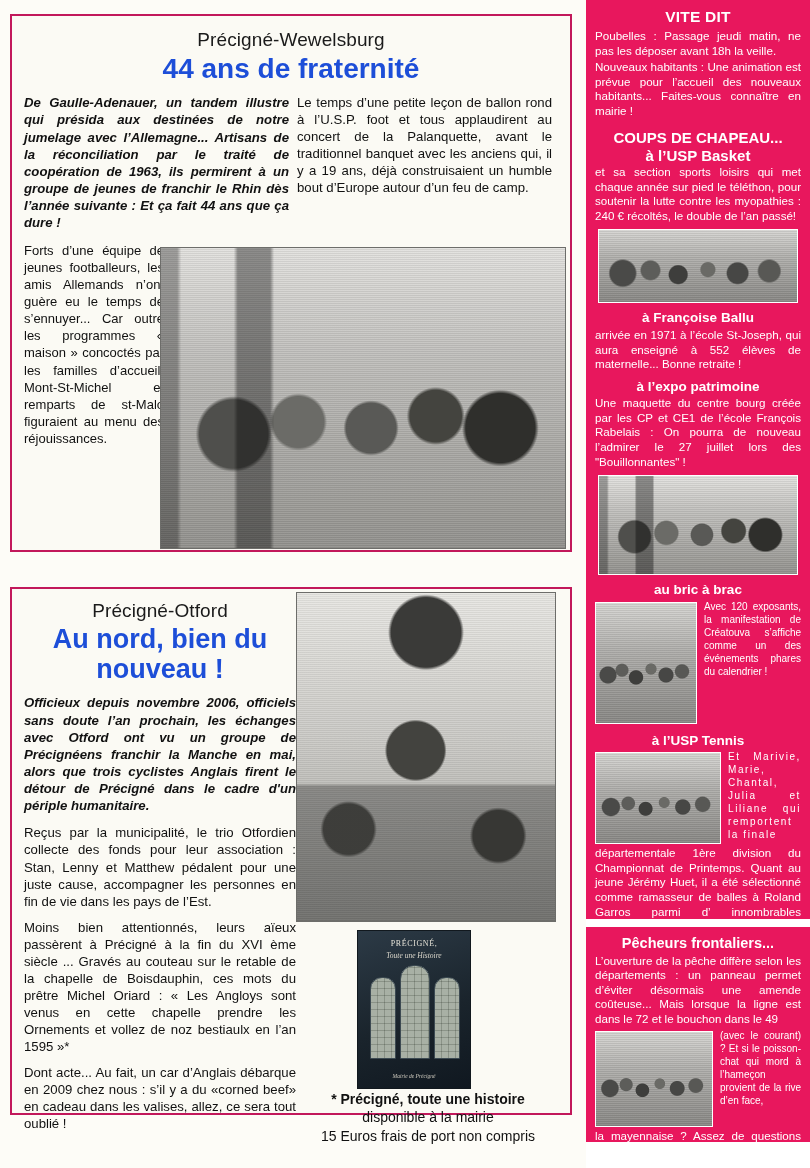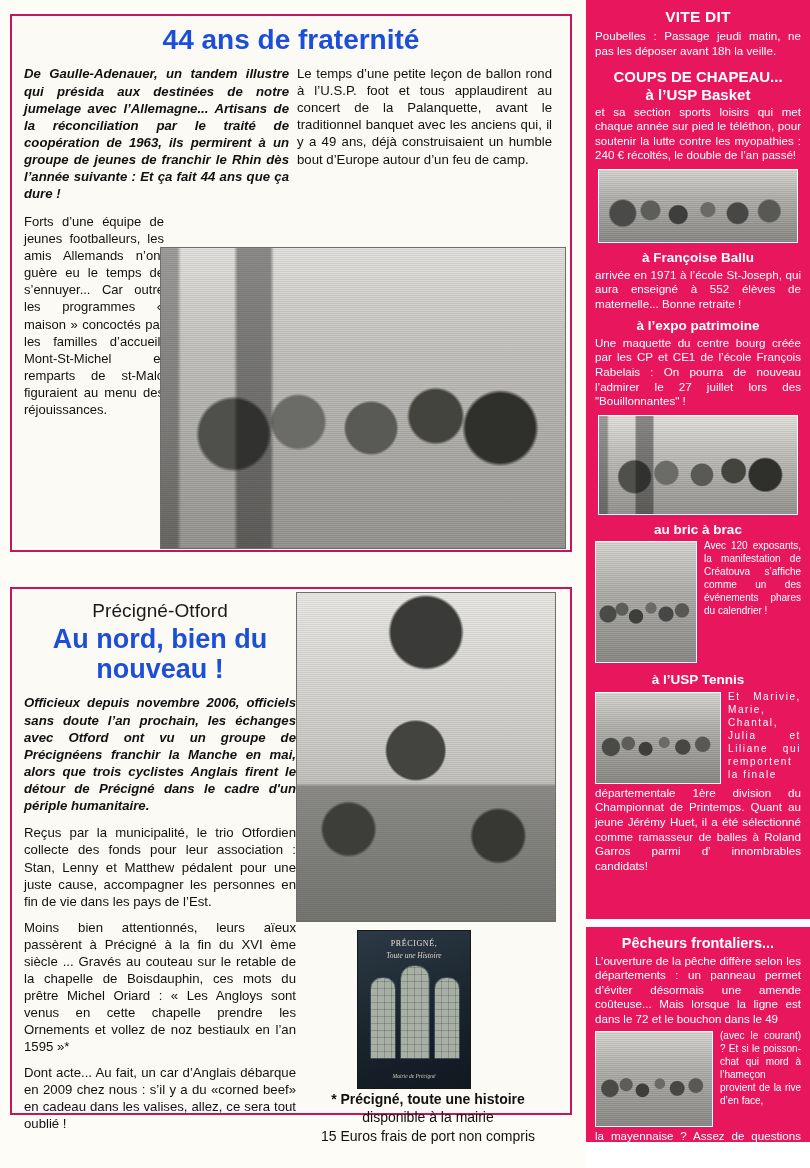--- a/index.html
+++ b/index.html
@@ -201,28 +201,29 @@
 </style>
 </head>
 <body>
 
 <div class="page">
 
   <div class="main-col">
 
     <div class="article" id="article-1">
       <div class="art-inner">
+        <div class="kicker">Précigné-Wewelsburg</div>
         <div class="headline">44 ans de fraternité</div>
 
         <div class="cols">
           <div class="col-l">
             <p class="lead">De Gaulle-Adenauer, un tandem illustre qui présida aux destinées de notre jumelage avec l’Allemagne... Artisans de la réconciliation par le traité de coopération de 1963, ils permirent à un groupe de jeunes de franchir le Rhin dès l’année suivante : Et ça fait 44 ans que ça dure !</p>
           </div>
           <div class="col-r">
-            <p class="body">Le temps d’une petite leçon de ballon rond à l’U.S.P. foot et tous applaudirent au concert de la Palanquette, avant le traditionnel banquet avec les anciens qui, il y a 49 ans, déjà construisaient un humble bout d’Europe autour d’un feu de camp.</p>
+            <p class="body">Le temps d’une petite leçon de ballon rond à l’U.S.P. foot et tous applaudirent au concert de la Palanquette, avant le traditionnel banquet avec les anciens qui, il y a 19 ans, déjà construisaient un humble bout d’Europe autour d’un feu de camp.</p>
           </div>
         </div>
 
         <div class="a1-left">
           <p class="body">Forts d’une équipe de jeunes footballeurs, les amis Allemands n’ont guère eu le temps de s’ennuyer... Car outre les programmes « maison » concoctés par les familles d’accueil, Mont-St-Michel et remparts de st-Malo figuraient au menu des réjouissances.</p>
         </div>
       </div>
     </div>
 
     <div class="photo" id="photo-fraternite">
@@ -263,20 +264,21 @@
       <div>15 Euros frais de port non compris</div>
     </div>
   </div>
 
   <div class="sidebar">
 
     <div class="sb-block" id="sb-block-1">
 
       <div class="sb-h1">VITE DIT</div>
       <p class="sb-p"><b>Poubelles</b><span> : Passage jeudi matin, ne pas les déposer avant 18h la veille.</span></p>
+      <p class="sb-p"><b>Nouveaux habitants</b><span> : Une animation est prévue pour l’accueil des nouveaux habitants... Faites-vous connaître en mairie !</span></p>
 
       <div class="sb-h2">COUPS DE CHAPEAU...</div>
       <div class="sb-h2" style="margin-top:0;">à l’USP Basket</div>
       <p class="sb-p">et sa section sports loisirs qui met chaque année sur pied le téléthon, pour soutenir la lutte contre les myopathies : 240 € récoltés, le double de l’an passé!</p>
 
       <div class="sb-photo" id="sb-photo-basket">
         <div class="tex people"></div>
       </div>
 
       <div class="sb-h3">à Françoise Ballu</div>

